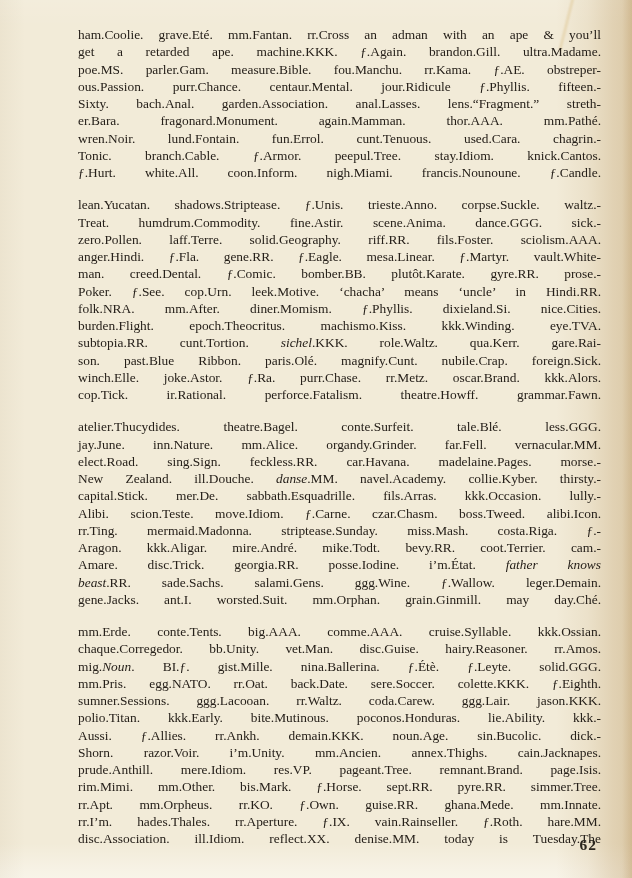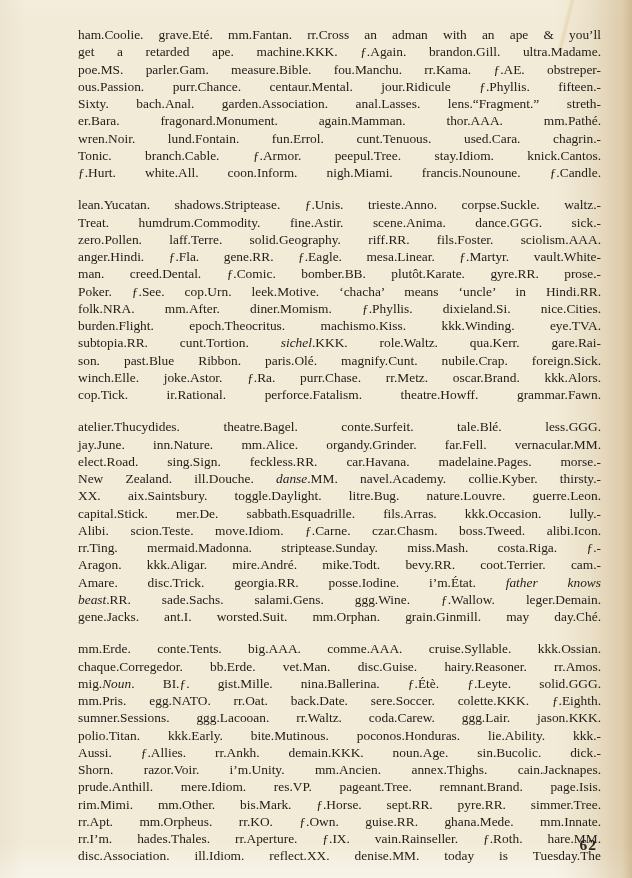--- a/index.html
+++ b/index.html
@@ -112,32 +112,31 @@
         <div class="line">subtopia.RR. cunt.Tortion. <i>sichel</i>.KKK. role.Waltz. qua.Kerr. gare.Rai-</div>
         <div class="line">son. past.Blue Ribbon. paris.Olé. magnify.Cunt. nubile.Crap. foreign.Sick.</div>
         <div class="line">winch.Elle. joke.Astor. ƒ.Ra. purr.Chase. rr.Metz. oscar.Brand. kkk.Alors.</div>
         <div class="line">cop.Tick. ir.Rational. perforce.Fatalism. theatre.Howff. grammar.Fawn.</div>
       </div>
       <div class="para">
         <div class="line">atelier.Thucydides. theatre.Bagel. conte.Surfeit. tale.Blé. less.GGG.</div>
         <div class="line">jay.June. inn.Nature. mm.Alice. organdy.Grinder. far.Fell. vernacular.MM.</div>
         <div class="line">elect.Road. sing.Sign. feckless.RR. car.Havana. madelaine.Pages. morse.-</div>
         <div class="line">New Zealand. ill.Douche. <i>danse</i>.MM. navel.Academy. collie.Kyber. thirsty.-</div>
-        <div class="line">XX. aix.Saintsbury. toggle.Daylight. litre.Bug. nature.Louvre. guerre.Leon.</div>
         <div class="line">capital.Stick. mer.De. sabbath.Esquadrille. fils.Arras. kkk.Occasion. lully.-</div>
         <div class="line">Alibi. scion.Teste. move.Idiom. ƒ.Carne. czar.Chasm. boss.Tweed. alibi.Icon.</div>
         <div class="line">rr.Ting. mermaid.Madonna. striptease.Sunday. miss.Mash. costa.Riga. ƒ.-</div>
         <div class="line">Aragon. kkk.Aligar. mire.André. mike.Todt. bevy.RR. coot.Terrier. cam.-</div>
         <div class="line">Amare. disc.Trick. georgia.RR. posse.Iodine. i’m.État. <i>father knows</i></div>
         <div class="line"><i>beast</i>.RR. sade.Sachs. salami.Gens. ggg.Wine. ƒ.Wallow. leger.Demain.</div>
         <div class="line">gene.Jacks. ant.I. worsted.Suit. mm.Orphan. grain.Ginmill. may day.Ché.</div>
       </div>
       <div class="para">
         <div class="line">mm.Erde. conte.Tents. big.AAA. comme.AAA. cruise.Syllable. kkk.Ossian.</div>
-        <div class="line">chaque.Corregedor. bb.Erde. vet.Man. disc.Guise. hairy.Reasoner. rr.Amos.</div>
+        <div class="line">chaque.Corregedor. bb.Unity. vet.Man. disc.Guise. hairy.Reasoner. rr.Amos.</div>
         <div class="line">mig.<i>Noun</i>. BI.ƒ. gist.Mille. nina.Ballerina. ƒ.Étè. ƒ.Leyte. solid.GGG.</div>
         <div class="line">mm.Pris. egg.NATO. rr.Oat. back.Date. sere.Soccer. colette.KKK. ƒ.Eighth.</div>
         <div class="line">sumner.Sessions. ggg.Lacooan. rr.Waltz. coda.Carew. ggg.Lair. jason.KKK.</div>
         <div class="line">polio.Titan. kkk.Early. bite.Mutinous. poconos.Honduras. lie.Ability. kkk.-</div>
         <div class="line">Aussi. ƒ.Allies. rr.Ankh. demain.KKK. noun.Age. sin.Bucolic. dick.-</div>
         <div class="line">Shorn. razor.Voir. i’m.Unity. mm.Ancien. annex.Thighs. cain.Jacknapes.</div>
         <div class="line">prude.Anthill. mere.Idiom. res.VP. pageant.Tree. remnant.Brand. page.Isis.</div>
         <div class="line">rim.Mimi. mm.Other. bis.Mark. ƒ.Horse. sept.RR. pyre.RR. simmer.Tree.</div>
         <div class="line">rr.Apt. mm.Orpheus. rr.KO. ƒ.Own. guise.RR. ghana.Mede. mm.Innate.</div>
         <div class="line">rr.I’m. hades.Thales. rr.Aperture. ƒ.IX. vain.Rainseller. ƒ.Roth. hare.MM.</div>

